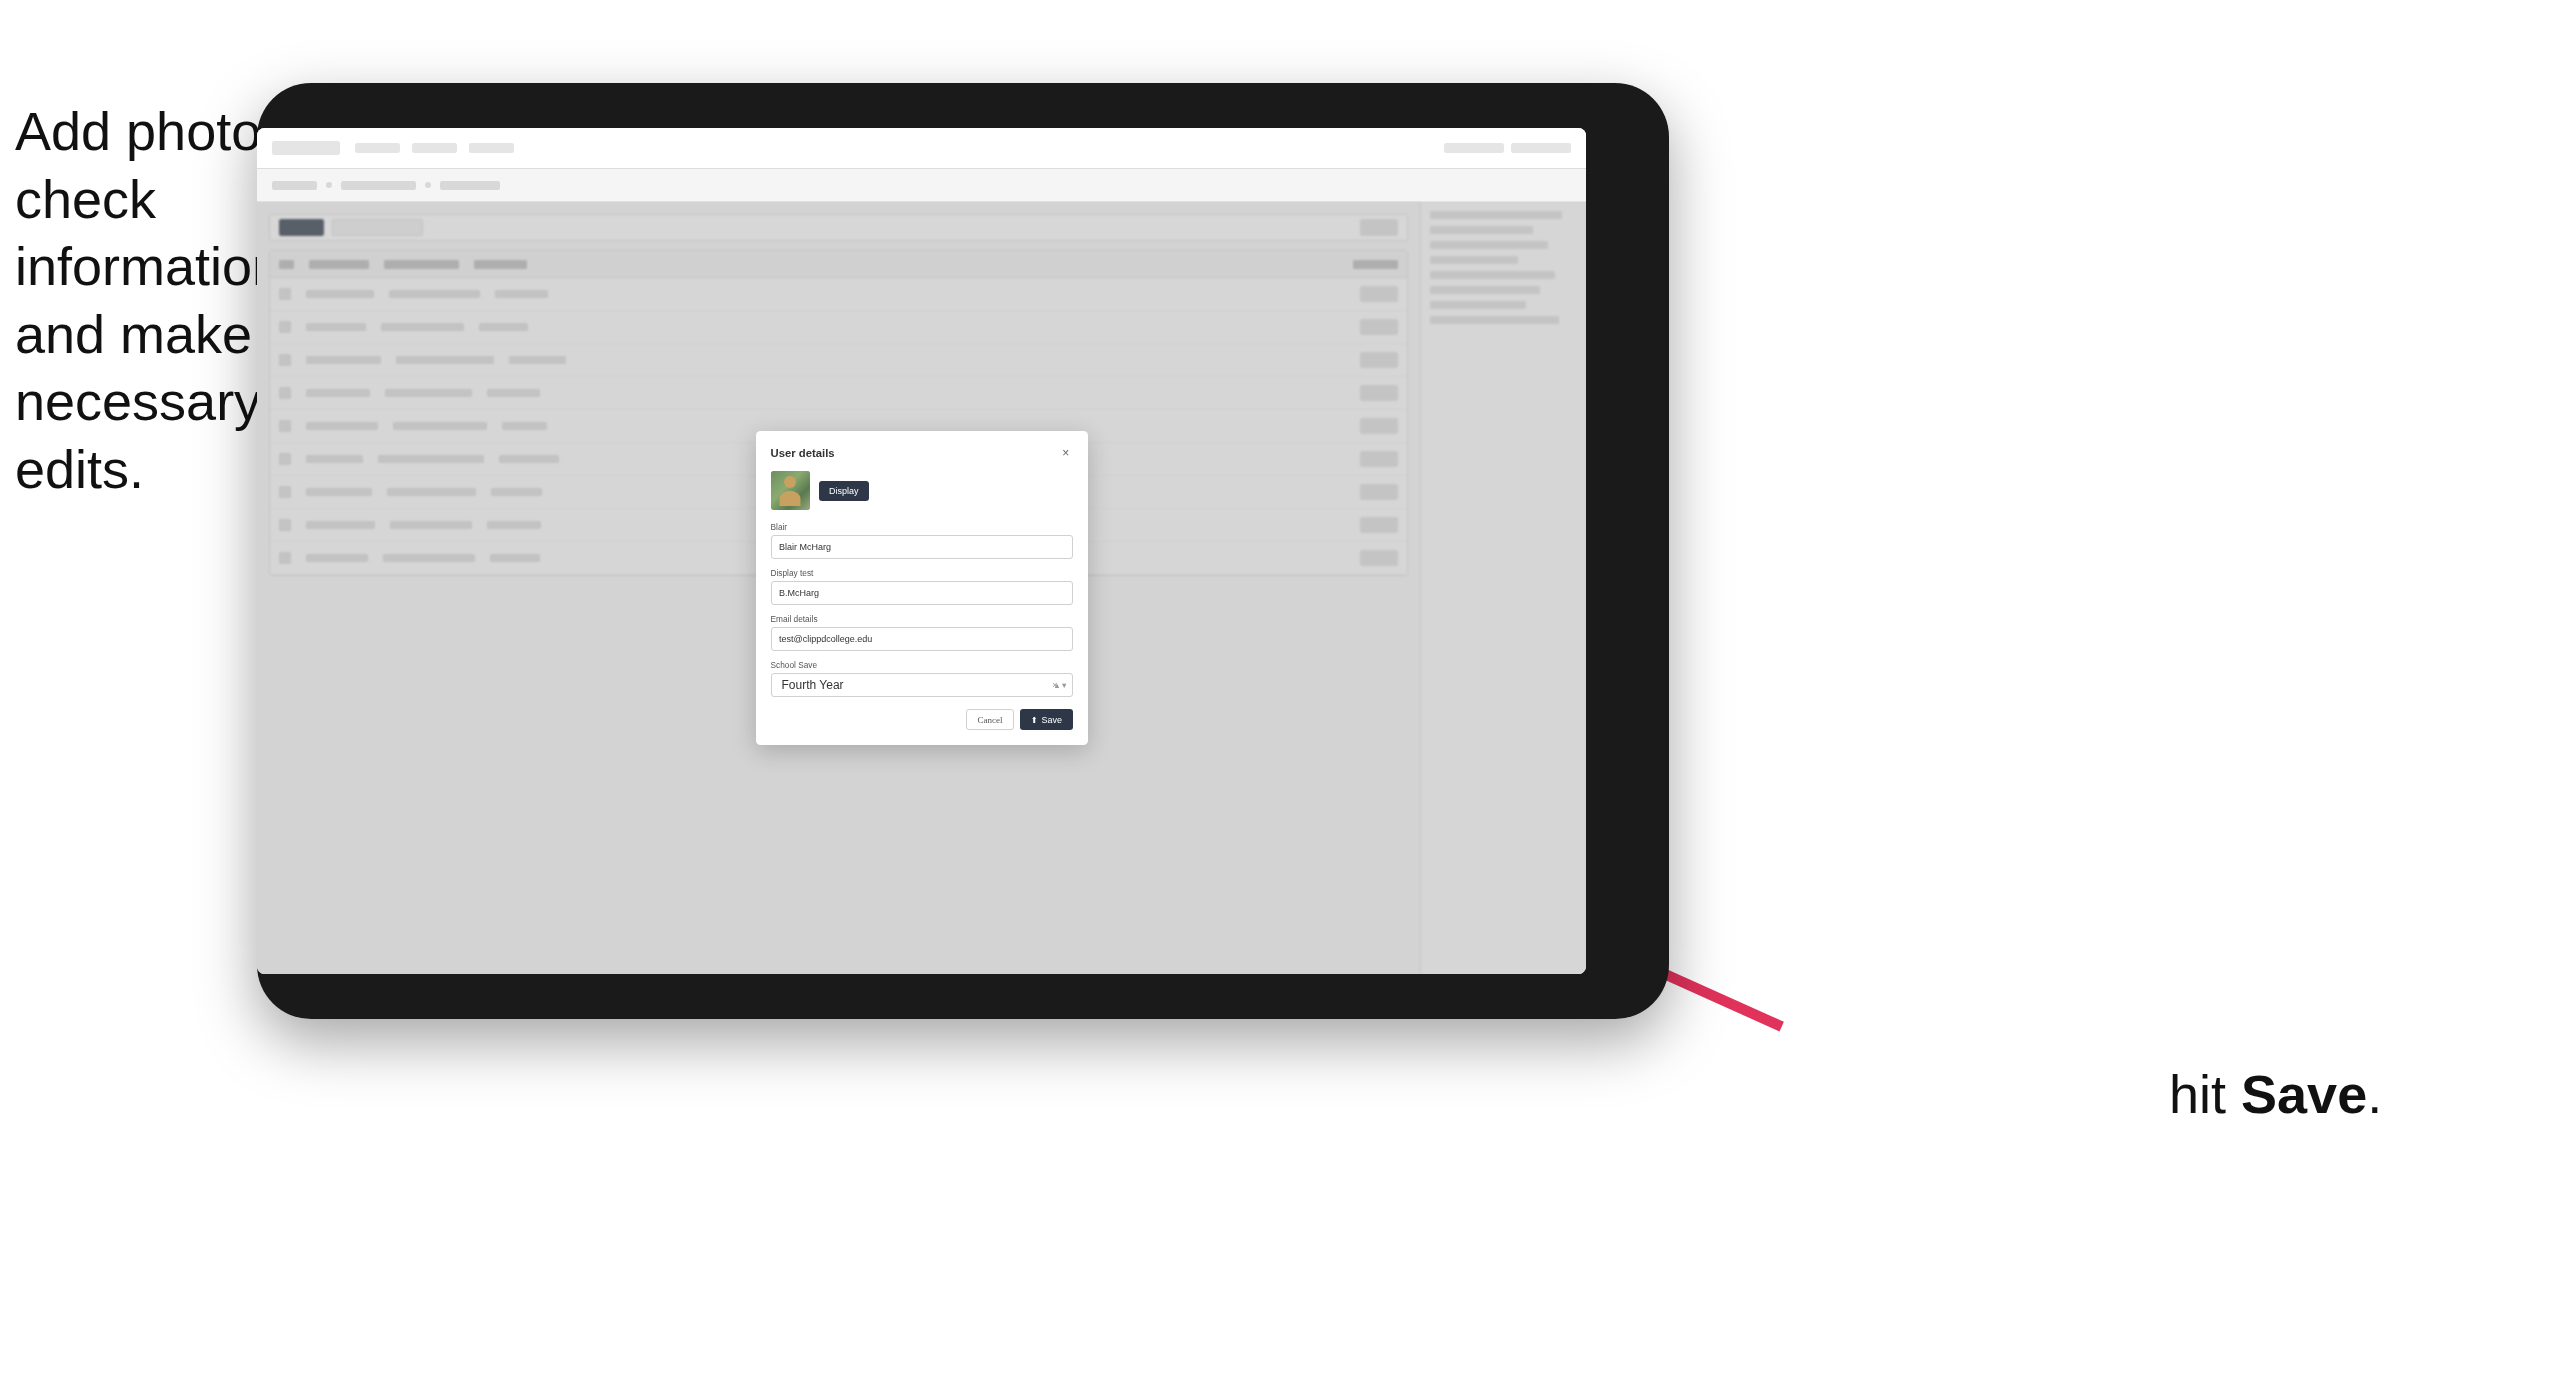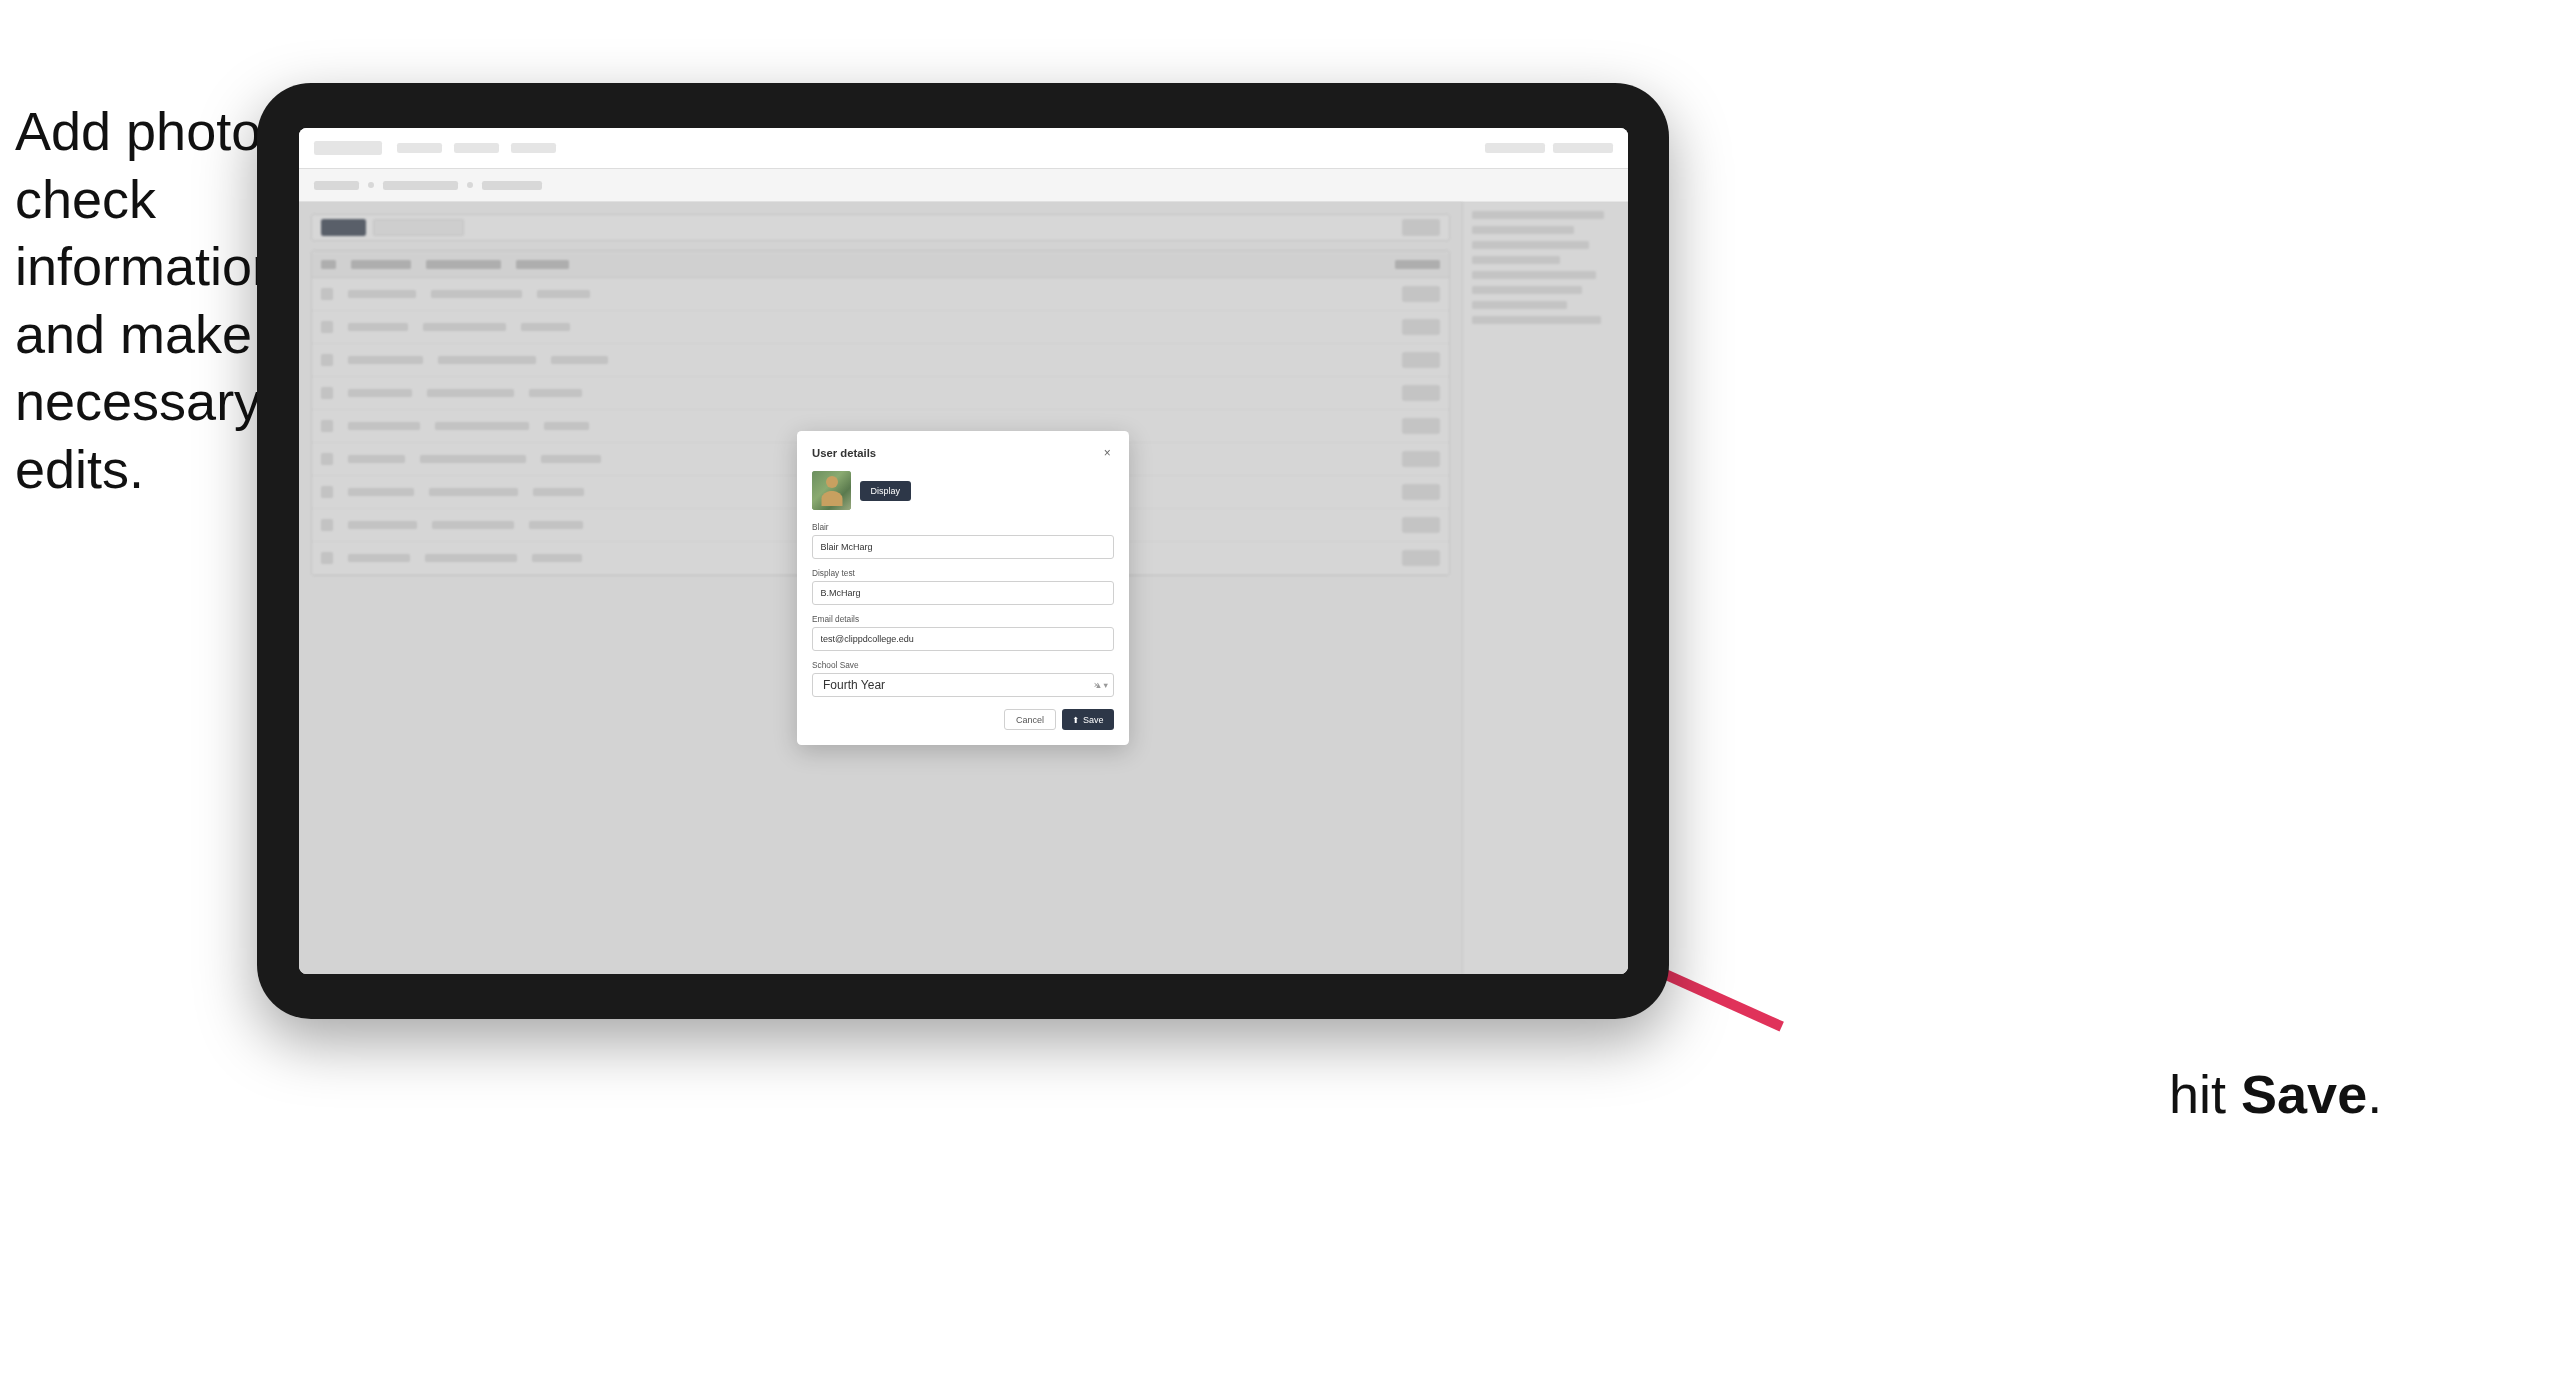--- a/index.html
+++ b/index.html
@@ -54,21 +54,20 @@
       position: absolute;
       left: 257px;
       top: 83px;
       width: 1412px;
       height: 936px;
       background: #1a1a1a;
       border-radius: 54px;
       box-shadow: 0 22.6px 60px rgba(0,0,0,0.35);
       display: flex;
       align-items: center;
-      justify-content: center;
     }
 
     .tablet-screen {
       width: 1329px;
       height: 846px;
       background: #f0f0f0;
       border-radius: 7.5px;
       overflow: hidden;
       position: relative;
     }
@@ -391,20 +390,21 @@
       margin-top: 12px;
     }
     .btn-cancel {
       background: #fff;
       border: 0.8px solid #d0d0d0;
       border-radius: 3px;
       padding: 4.5px 10.6px;
       font-size: 9px;
       color: #555;
       cursor: pointer;
+      font-family: Liberation Serif, serif;
     }
     .btn-save {
       background: #2d3748;
       border: none;
       border-radius: 3px;
       padding: 4.5px 10.6px;
       font-size: 9px;
       color: #fff;
       cursor: pointer;
       display: flex;

